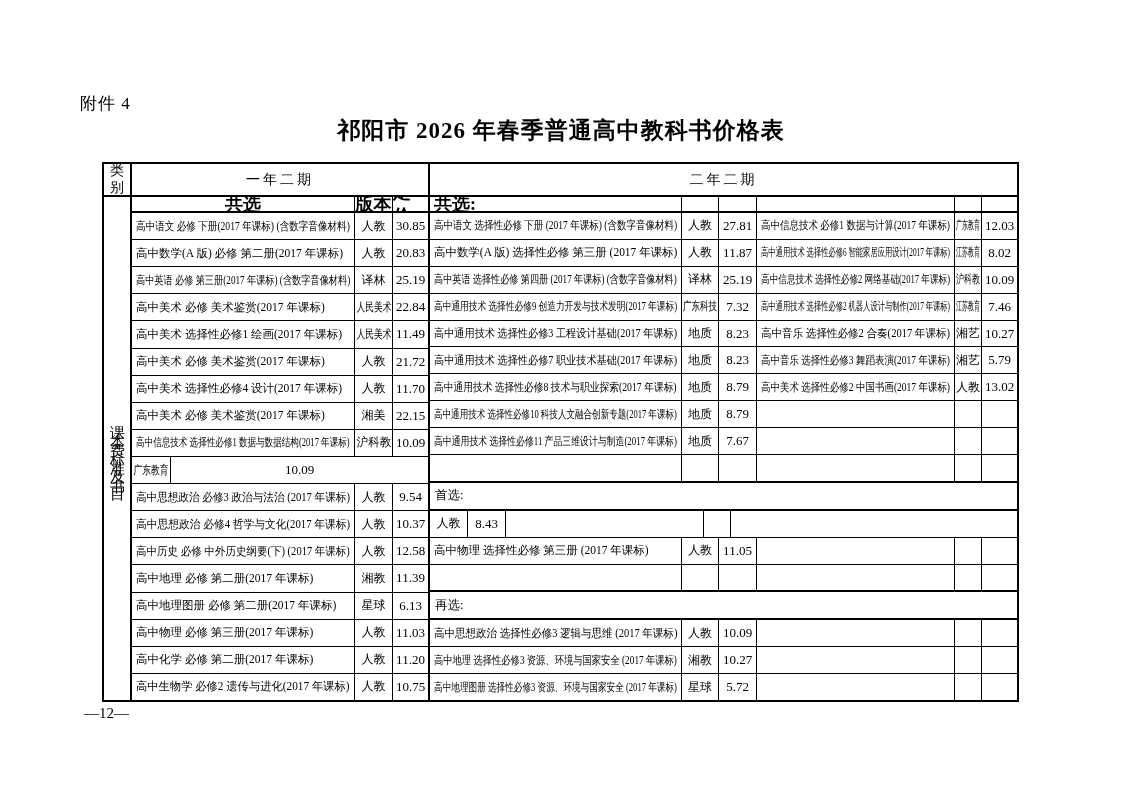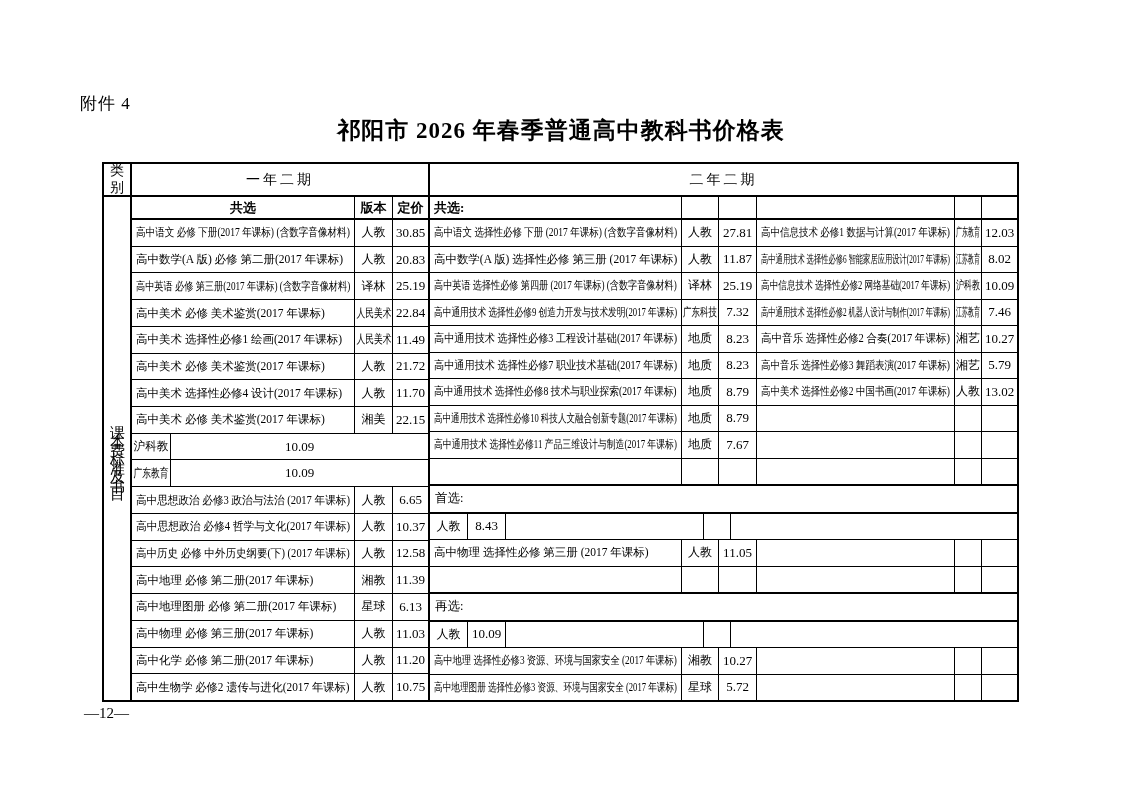--- a/index.html
+++ b/index.html
@@ -22,21 +22,21 @@
               padding:0 6px;word-break:break-all;}
   .cat-body{flex:1;display:flex;align-items:center;justify-content:center;}
   .cat-body span{writing-mode:vertical-rl;font-size:15px;letter-spacing:9px;}
 
   .section{display:flex;flex-direction:column;}
   .section-left{width:298px;border-right:2px solid #000;}
   .section-right{flex:1;}
 
   .h-period{height:33px;border-bottom:2px solid #000;display:flex;align-items:center;
             justify-content:center;font-size:14px;letter-spacing:3px;}
-  .h-cols{height:23px;border-bottom:2px solid #000;display:flex;font-weight:bold;font-size:13px;}
+  .h-cols{height:16px;border-bottom:2px solid #000;display:flex;font-weight:bold;font-size:18px;}
   .h-cols .c{justify-content:center;}
   .h-cols .c.hleft{justify-content:flex-start;padding-left:4px;}
 
   .tbody{flex:1;display:flex;flex-direction:column;font-size:11.5px;}
   .row{flex:1;display:flex;min-height:0;}
   .row + .row{border-top:1px solid #000;}
   .tbody .span-row{border-top:2px solid #000;border-bottom:2px solid #000;}
   .span-row + .row{border-top:0;}
   .span-cell{flex:1;display:flex;align-items:center;padding:0 5px;
              font-weight:normal;font-size:12.5px;}
@@ -173,20 +173,23 @@
             </div>
       <div class="c pub w-pub">
               <span class="fit">湘美</span>
             </div>
       <div class="c num w-price">
               <span>22.15</span>
             </div>
     </div>
 
     <div class="row">
+      <div class="c book w-book">
+              <span class="fit" style="transform: scaleX(0.745645);">高中信息技术 选择性必修1 数据与数据结构(2017 年课标)</span>
+            </div>
       <div class="c pub w-pub">
               <span class="fit" style="transform: scaleX(0.972222);">沪科教</span>
             </div>
       <div class="c num w-price">
               <span>10.09</span>
             </div>
     </div>
 
     <div class="row">
       <div class="c pub w-pub">
@@ -198,21 +201,21 @@
     </div>
 
     <div class="row">
       <div class="c book w-book">
               <span class="fit" style="transform: scaleX(0.922414);">高中思想政治 必修3 政治与法治 (2017 年课标)</span>
             </div>
       <div class="c pub w-pub">
               <span class="fit">人教</span>
             </div>
       <div class="c num w-price">
-              <span>6.65</span>
+              <span>9.54</span>
             </div>
     </div>
 
     <div class="row">
       <div class="c book w-book">
               <span class="fit" style="transform: scaleX(0.934498);">高中思想政治 必修4 哲学与文化(2017 年课标)</span>
             </div>
       <div class="c pub w-pub">
               <span class="fit">人教</span>
             </div>
@@ -578,20 +581,23 @@
       <div class="c num w-v2">
               <span></span>
             </div>
     </div>
 
     <div class="row span-row">
       <div class="span-cell">再选:</div>
     </div>
 
     <div class="row">
+      <div class="c book w-b1">
+              <span class="fit" style="transform: scaleX(0.913534);">高中思想政治 选择性必修3 逻辑与思维 (2017 年课标)</span>
+            </div>
       <div class="c pub w-p1">
               <span class="fit">人教</span>
             </div>
       <div class="c num w-v1">
               <span>10.09</span>
             </div>
       <div class="c book w-b2">
               <span class="fit"></span>
             </div>
       <div class="c pub w-p2">

